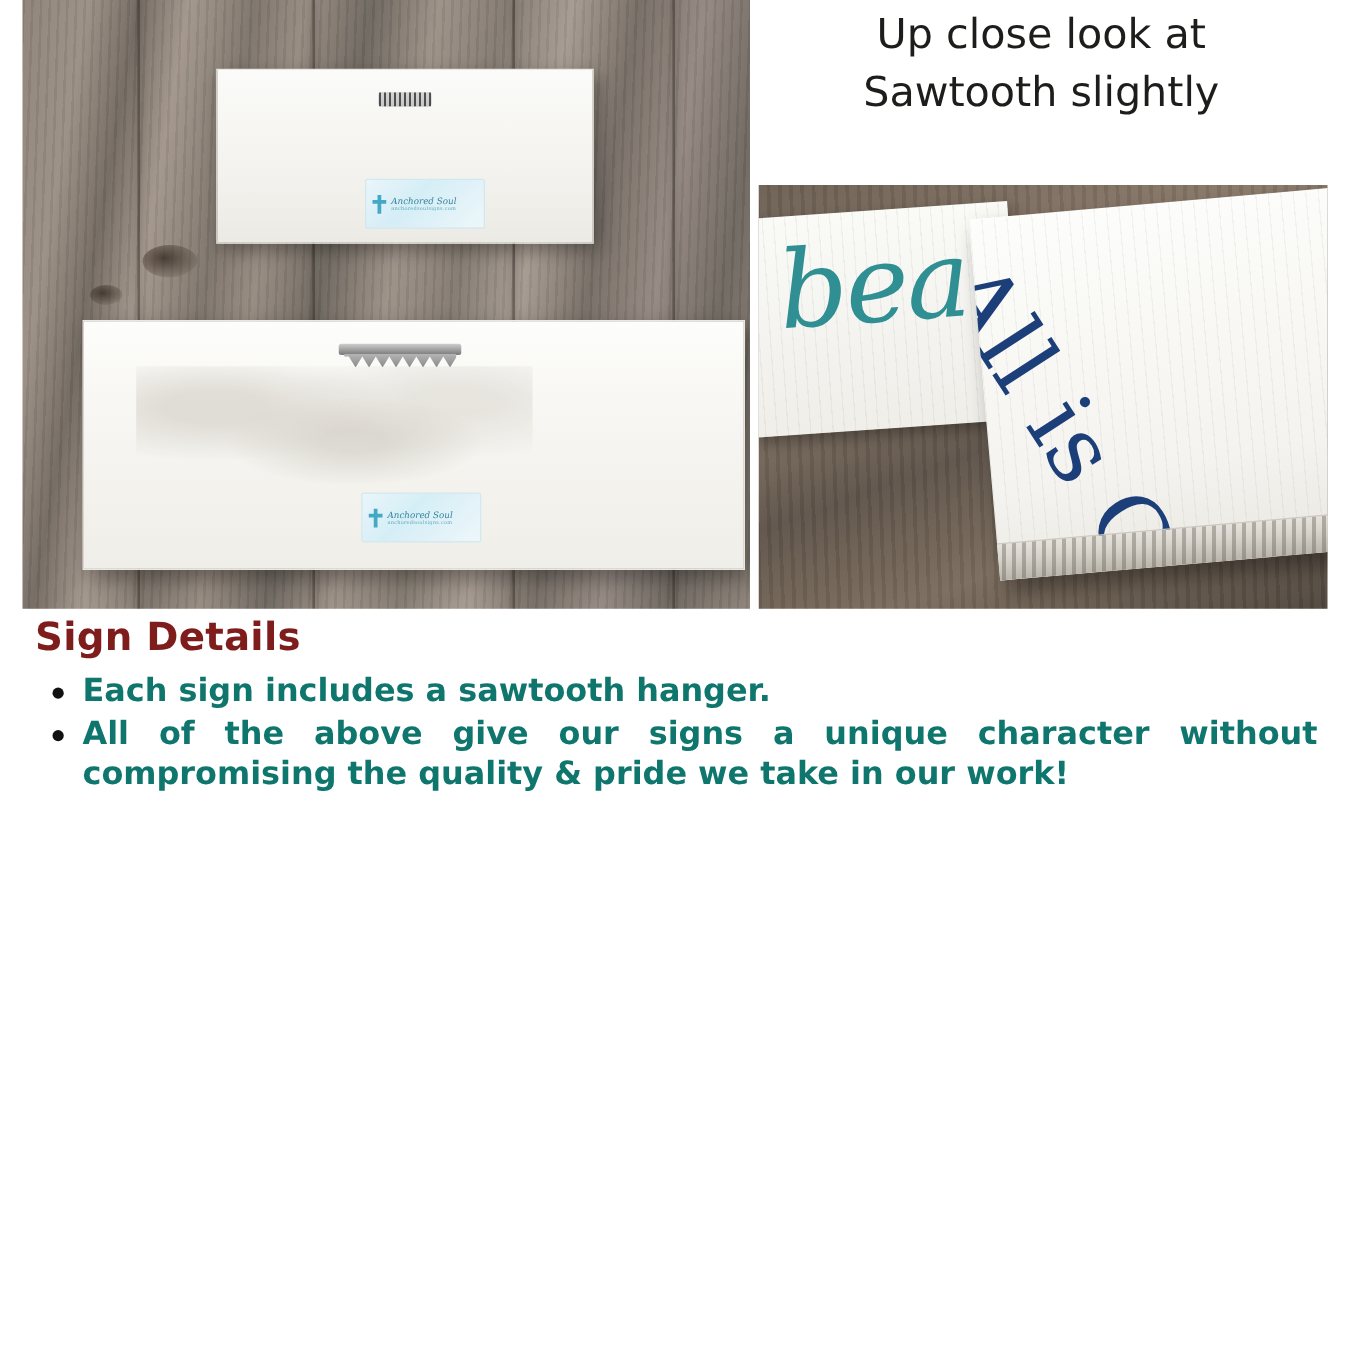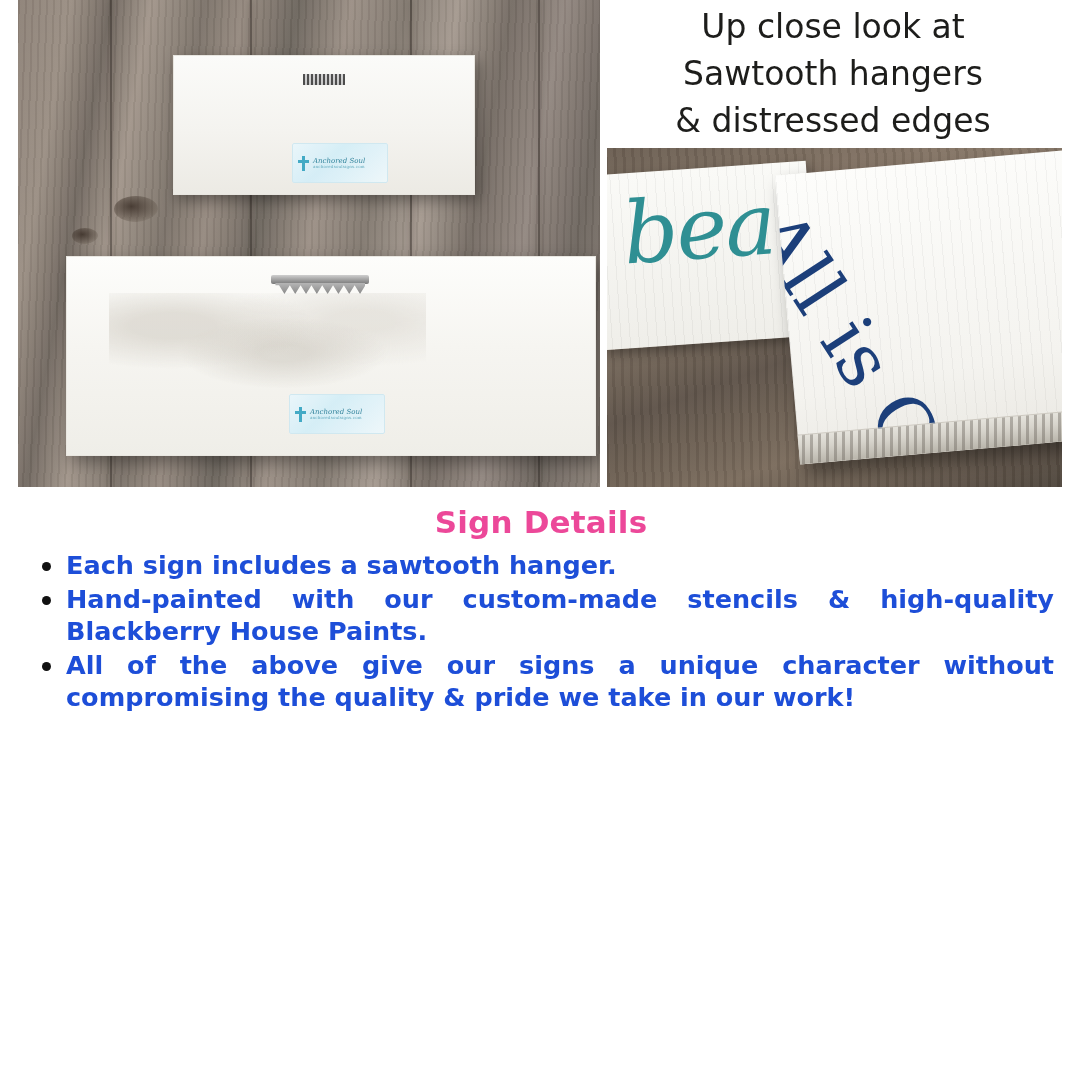--- a/index.html
+++ b/index.html
@@ -289,40 +289,38 @@
 
   
   .details {
     position: absolute;
     left: 0;
     top: 492px;
     width: 1080px;
     padding: 0 26px 0 28px;
   }
   .details h2 {
-    text-align: center;
     font-family: "DejaVu Sans", sans-serif;
     font-weight: bold;
     font-size: 31px;
-    color: #ec4899;
+    color: #7f1d1d;
     margin-bottom: 9px;
     letter-spacing: 0.2px;
-    margin-top: 12px;
   }
   ul.bullets {
     list-style: none;
   }
   ul.bullets li {
     position: relative;
     padding-left: 38px;
     font-family: "DejaVu Sans", sans-serif;
     font-weight: bold;
     font-size: 25.5px;
     line-height: 1.255;
-    color: #1d4ed8;
+    color: #0f766e;
     text-align: justify;
     margin-bottom: 2px;
   }
   ul.bullets li:before {
     content: "";
     position: absolute;
     left: 14px;
     top: 13px;
     width: 9px;
     height: 9px;
@@ -363,38 +361,36 @@
         </div>
         <div class="label-sticker sticker-large">
           <div class="cross"></div>
           <div class="brand">Anchored Soul<span class="sub">anchoredsoulsigns.com</span></div>
         </div>
       </div>
     </div>
 
     <div class="right-head">
       <div class="line">Up close look at</div>
-      <div class="line">Sawtooth hangers</div>
-      <div class="line">&amp; distressed edges</div>
+      <div class="line">Sawtooth slightly</div>
     </div>
 
     <div class="photo-right">
       <div class="board-back">
         <div class="grain"></div>
         <div class="word">bea</div>
       </div>
       <div class="board-front">
         <div class="grain"></div>
         <div class="phrase">All is C</div>
         <div class="edge"></div>
       </div>
     </div>
   </div>
 
   <div class="details">
     <h2>Sign Details</h2>
     <ul class="bullets">
       <li class="single">Each sign includes a sawtooth hanger.</li>
-      <li>Hand-painted with our custom-made stencils &amp; high-quality Blackberry House Paints.</li>
       <li>All of the above give our signs a unique character without compromising the quality &amp; pride we take in our work!</li>
     </ul>
   </div>
 </div>
 
 </body></html>

